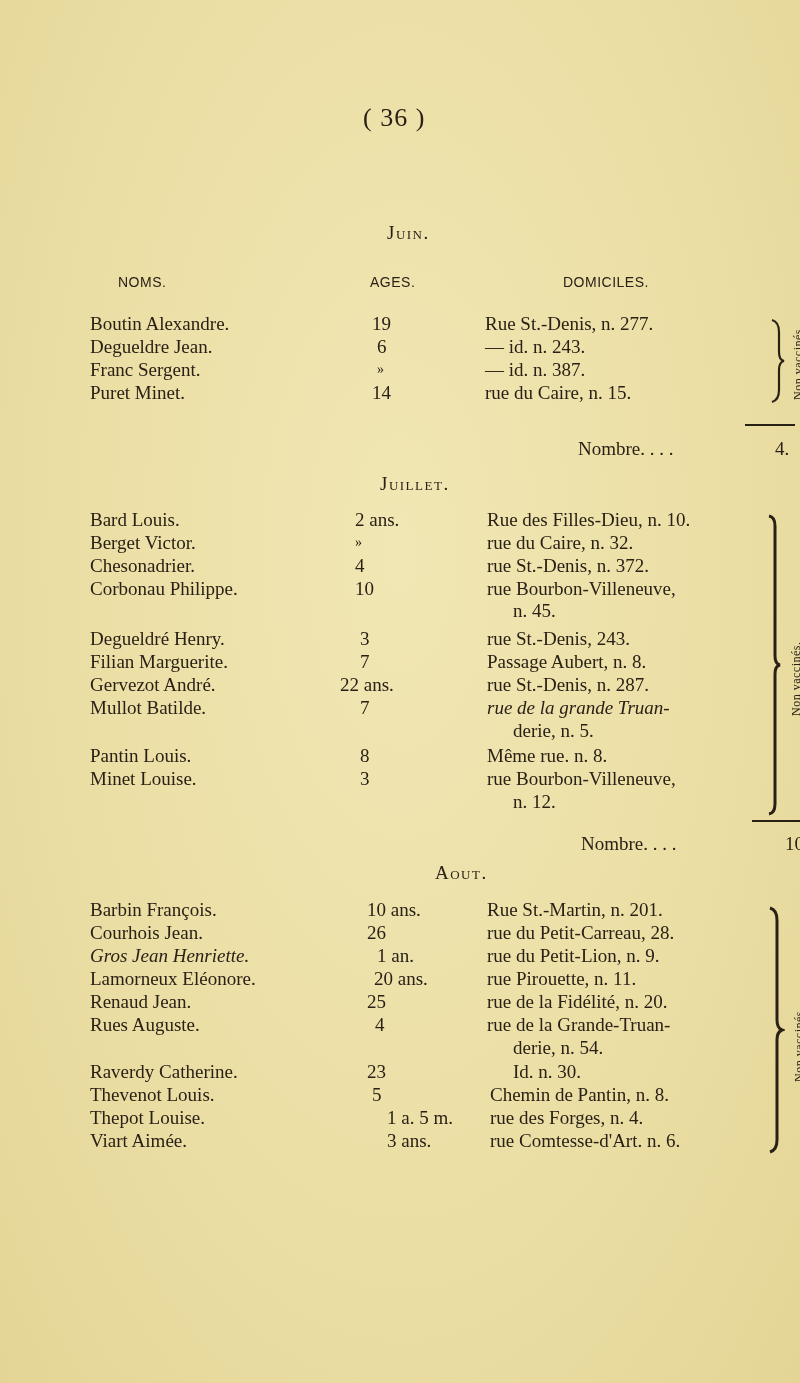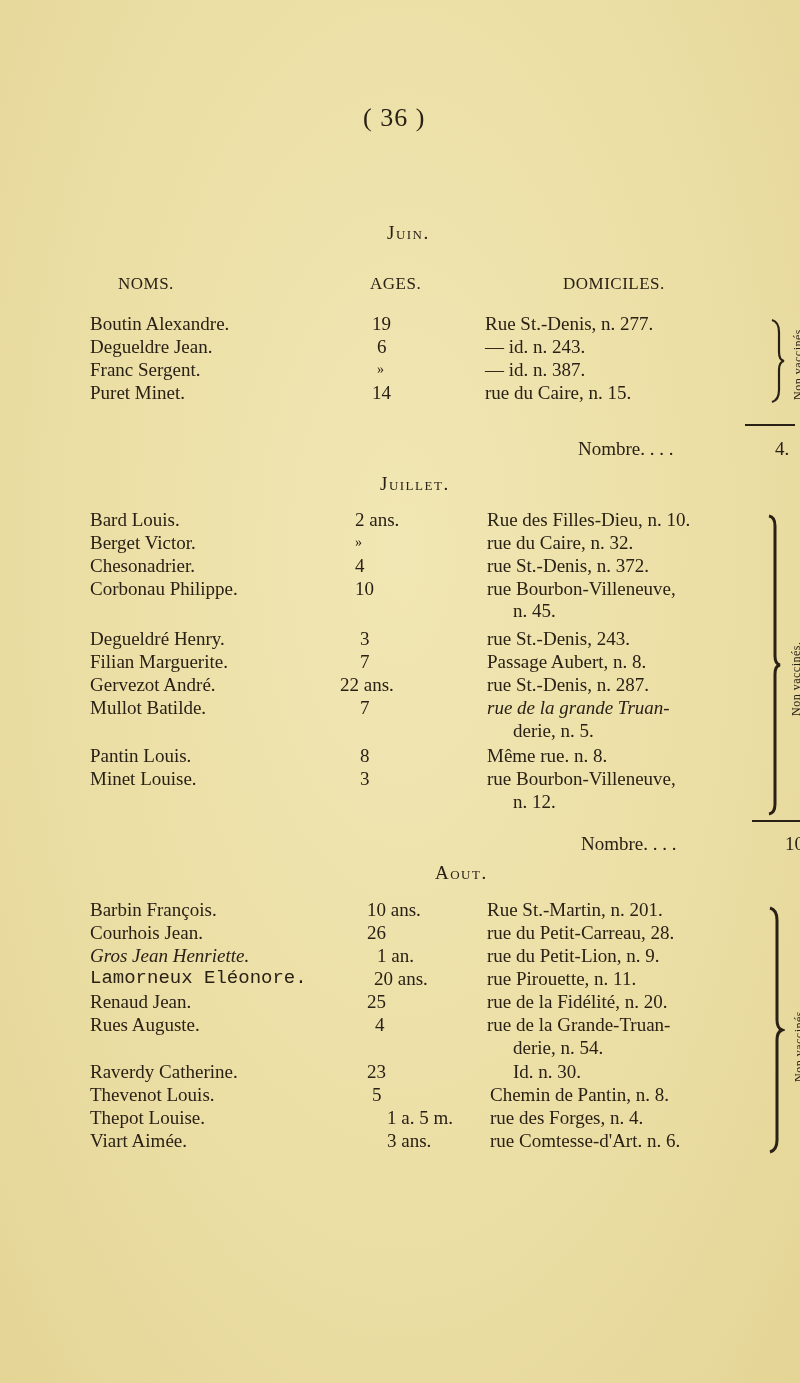--- a/index.html
+++ b/index.html
@@ -10,21 +10,21 @@
     font-family: "Liberation Serif", "DejaVu Serif", serif;
     color: #2a2116;
     position: relative;
   }
   .page { position: absolute; left: 15px; top: 0; width: 800px; height: 1383px; }
   .abs { position: absolute; white-space: nowrap; }
   .pageno { left: 348px; top: 103px; font-size: 26px; letter-spacing: 1px; }
   .arr { left: 240px; top: 167px; font-size: 21px; letter-spacing: 1px; font-family: "Liberation Serif", serif; }
   .arr sup { font-size: 11px; vertical-align: 8px; margin-right: 4px; }
   .month { font-size: 19px; letter-spacing: 1.5px; font-variant: small-caps; }
-  .hdr { font-size: 17px; top: 274px; letter-spacing: 0.5px; font-family: Liberation Serif, serif; }
+  .hdr { font-size: 14px; top: 274px; letter-spacing: 0.5px; font-family: Liberation Sans, sans-serif; }
   .row { font-size: 19px; line-height: 23px; }
   .name { left: 75px; }
   .age { text-align: left; }
   .dom { }
   .brace { position: absolute; }
   .vlabel {
     position: absolute; font-size: 12px; transform: rotate(-90deg); transform-origin: left top;
     white-space: nowrap; letter-spacing: 0.5px;
   }
   .rule { position: absolute; height: 2px; background: #2a2116; }
@@ -135,21 +135,21 @@
     <div class="abs row dom" style="left:472px; top:898px;">Rue St.-Martin, n. 201.</div>
 
     <div class="abs row name" style="top:921px;">Courhois Jean.</div>
     <div class="abs row age" style="left:352px; top:921px;">26</div>
     <div class="abs row dom" style="left:472px; top:921px;">rue du Petit-Carreau, 28.</div>
 
     <div class="abs row name" style="top:944px;font-style:italic;">Gros Jean Henriette.</div>
     <div class="abs row age" style="left:362px; top:944px;">1 an.</div>
     <div class="abs row dom" style="left:472px; top:944px;">rue du Petit-Lion, n. 9.</div>
 
-    <div class="abs row name" style="top:967px;font-family:Liberation Mono, monospace;">Lamorneux Eléonore.</div>
+    <div class="abs row name" style="top:967px;">Lamorneux Eléonore.</div>
     <div class="abs row age" style="left:359px; top:967px;">20 ans.</div>
     <div class="abs row dom" style="left:472px; top:967px;">rue Pirouette, n. 11.</div>
 
     <div class="abs row name" style="top:990px;">Renaud Jean.</div>
     <div class="abs row age" style="left:352px; top:990px;">25</div>
     <div class="abs row dom" style="left:472px; top:990px;">rue de la Fidélité, n. 20.</div>
 
     <div class="abs row name" style="top:1013px;">Rues Auguste.</div>
     <div class="abs row age" style="left:360px; top:1013px;">4</div>
     <div class="abs row dom" style="left:472px; top:1013px;">rue de la Grande-Truan-</div>

